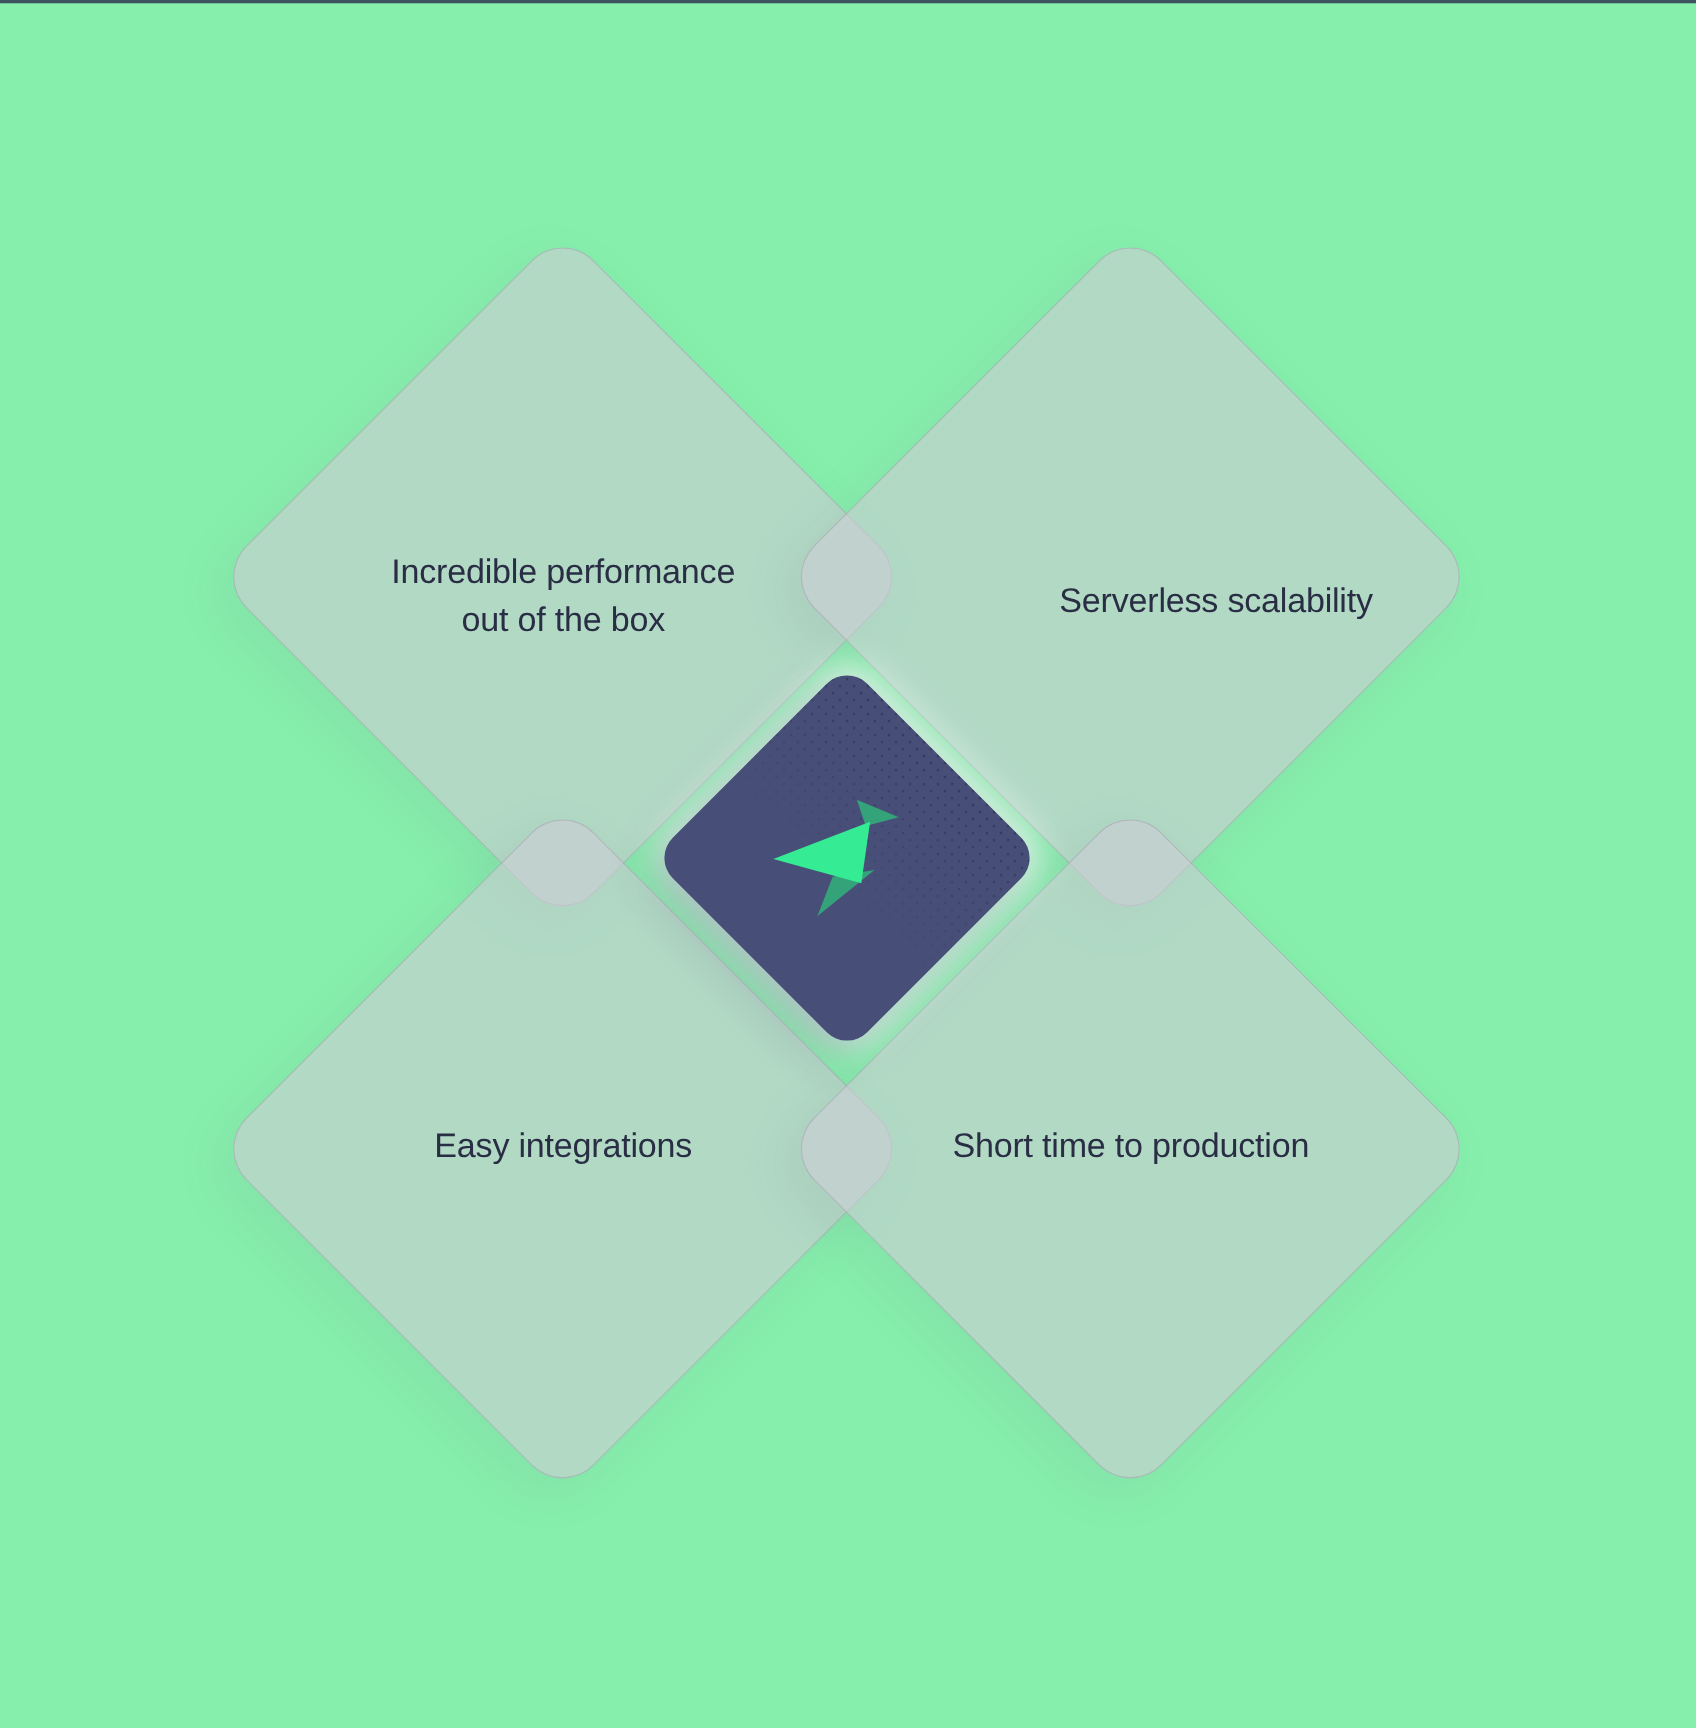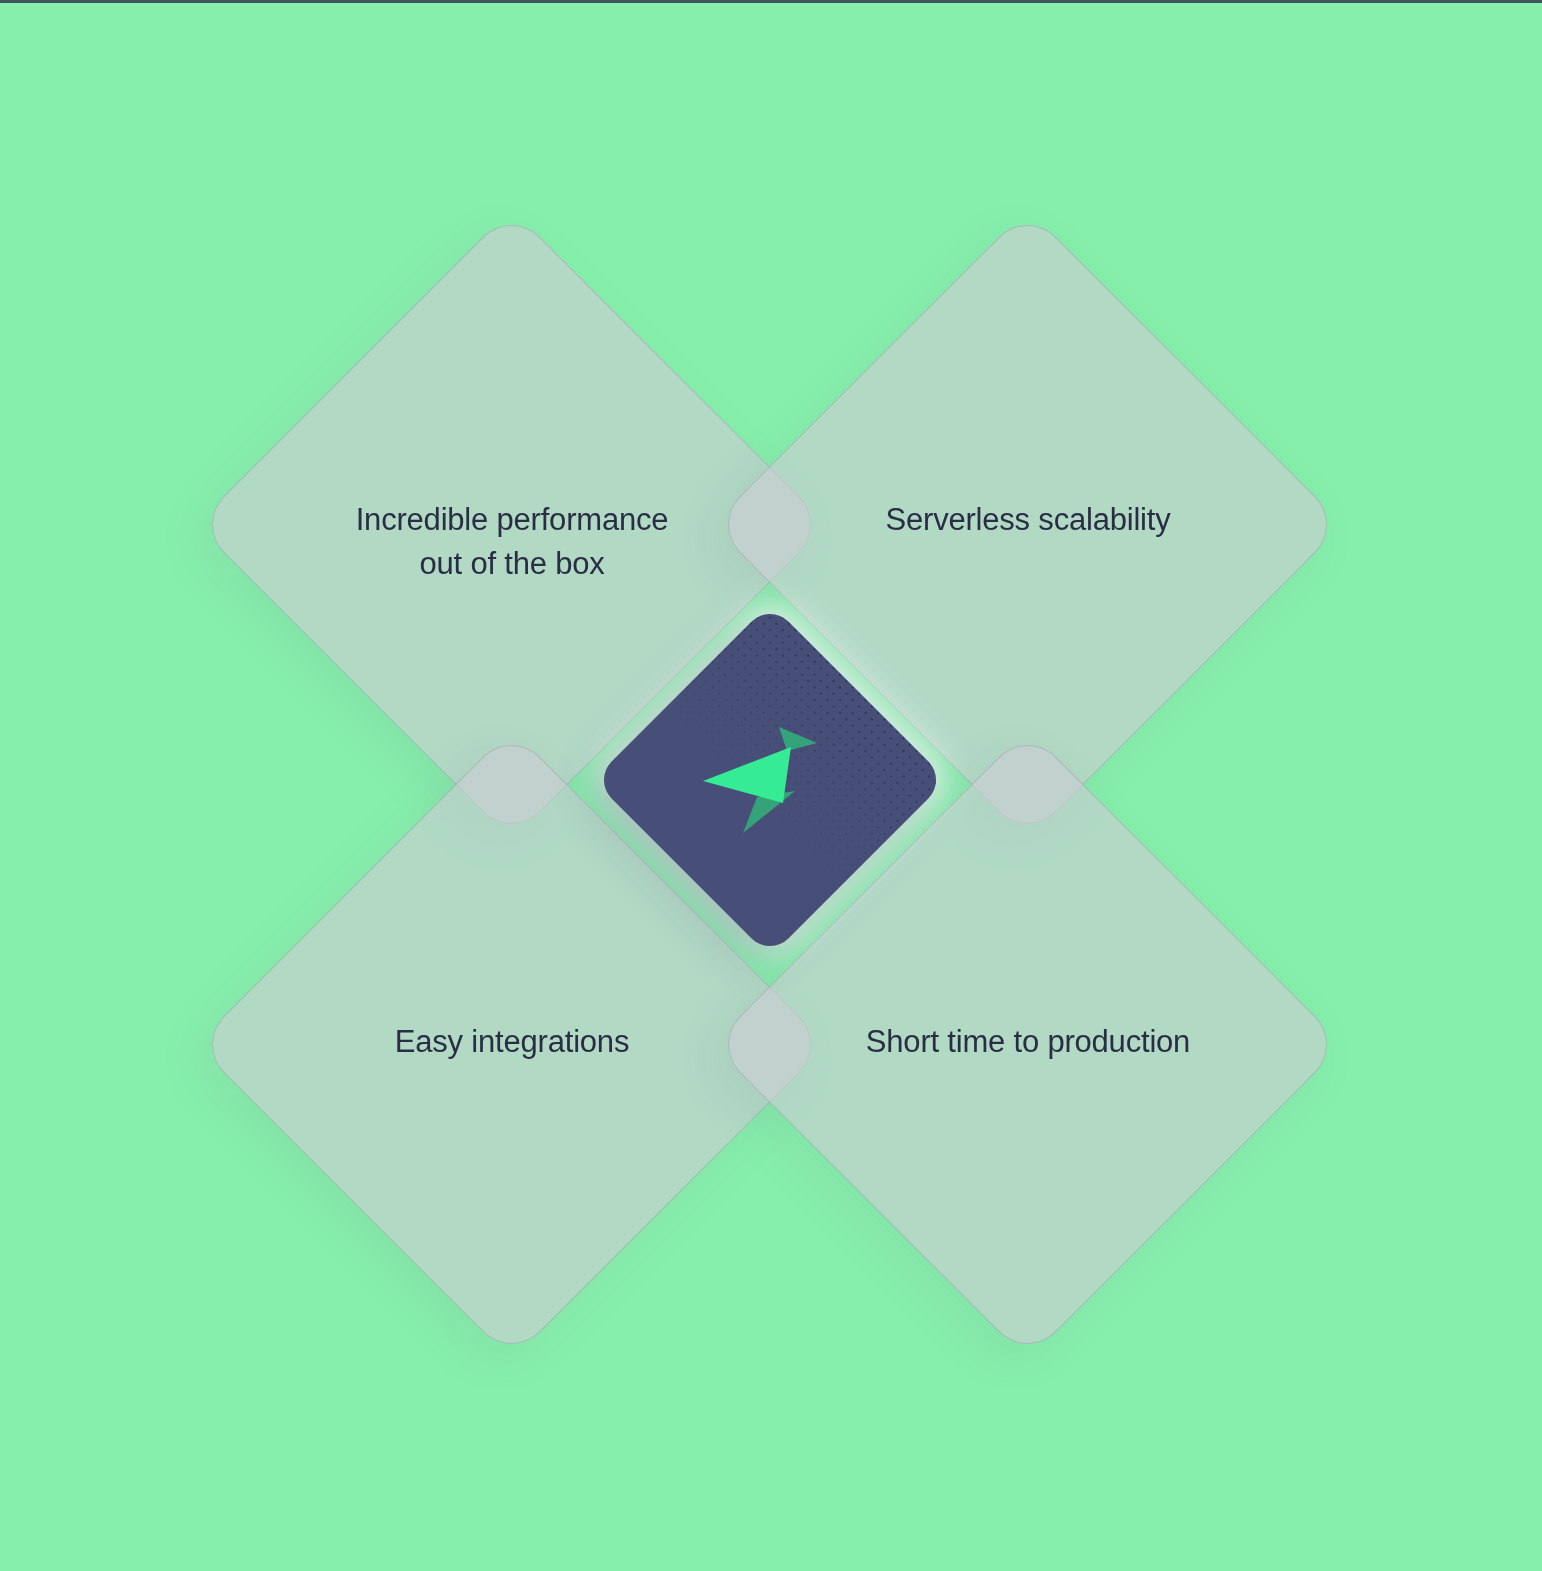--- a/index.html
+++ b/index.html
@@ -58,21 +58,21 @@
     color:#2a2e45;
     font-size:31px;
     line-height:1.42;
     letter-spacing:-0.2px;
     z-index:20;
     white-space:pre-line;
     pointer-events:none;
   }
 
   .l-tl { left:292px;  top:498px;  width:440px; }
-  .l-tr { left:808px;  top:498px;  width:440px; }
+  .l-tr { left:808px;  top:524px;  width:440px;text-align:right; }
   .l-bl { left:292px;  top:1020px; width:440px; }
   .l-br { left:808px;  top:1020px; width:440px; }
 
   
   #logo-glow {
     position:absolute;
     left:638px; top:648px;
     width:264px; height:264px;
     border-radius:34px;
     transform:rotate(45deg);

